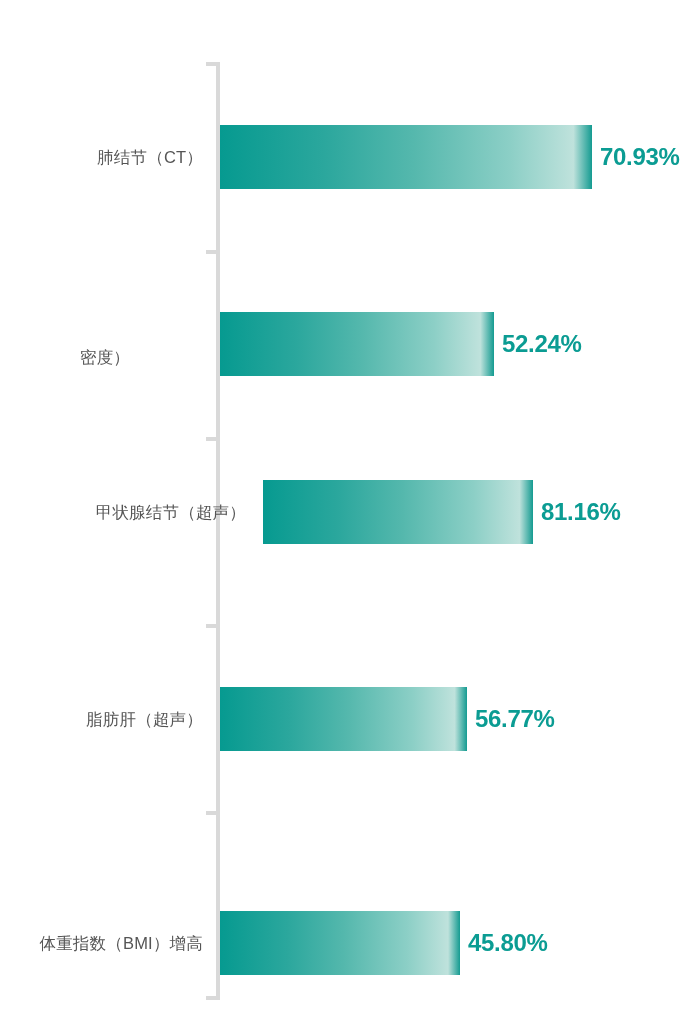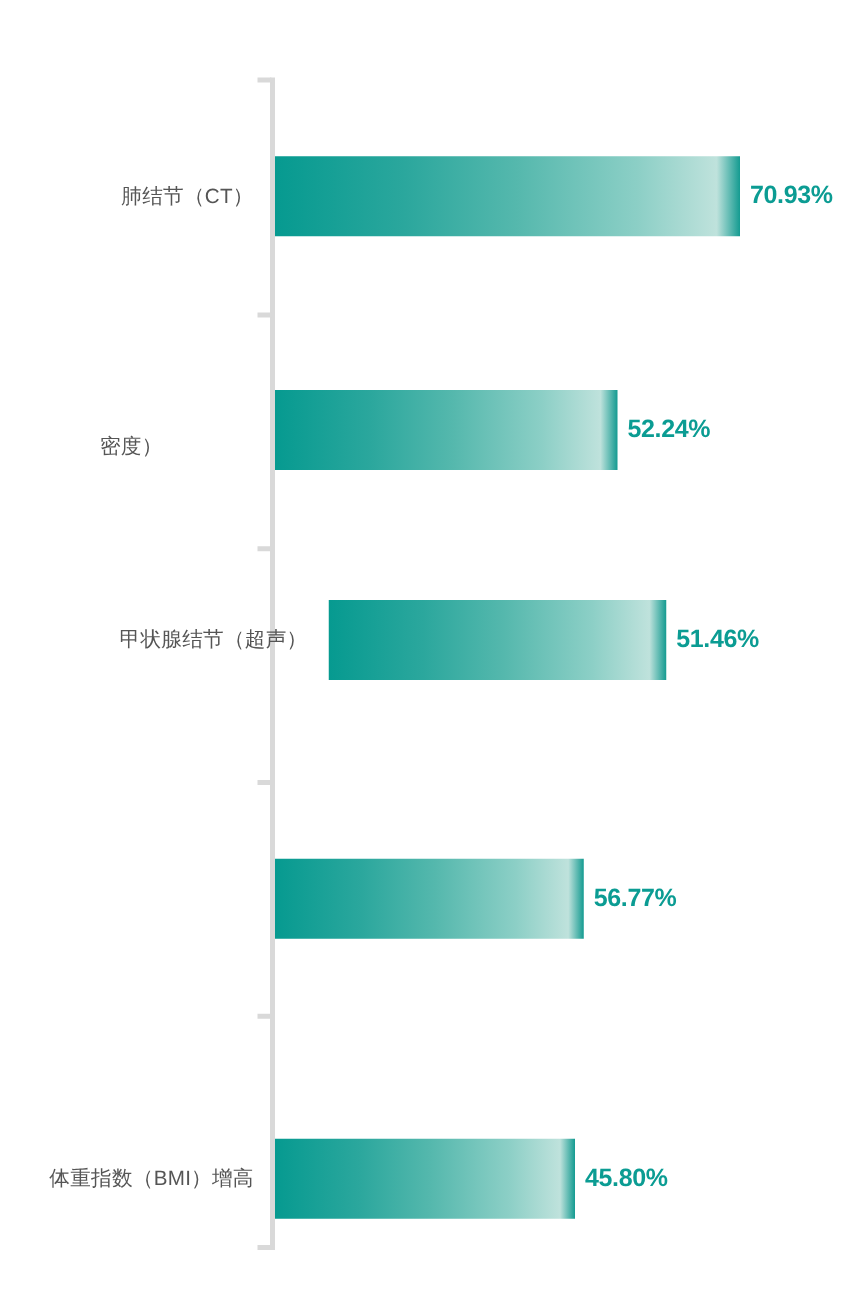--- a/index.html
+++ b/index.html
@@ -79,21 +79,21 @@
       #55b8ad 52%,
       #8ccfc6 78%,
       #bfe2dc 95%,
       #149b91 100%
     );
   }
   .bar-value {
     position: absolute;
     top: 50%;
     transform: translateY(-50%);
-    font-size: 20px;
+    font-size: 24px;
     font-weight: bold;
     color: #0b9c93;
     letter-spacing: -0.3px;
     white-space: nowrap;
   }
 </style>
 </head>
 <body>
 
 <div id="chart-root">
@@ -120,24 +120,25 @@
       <div class="bar-fill"></div>
     </div>
     <div class="bar-value" style="left:502px;">52.24%</div>
   </div>
 
   <div class="bar-row" style="top:480px;margin-left:43px;">
     <div class="cat-label">甲状腺结节（超声）</div>
     <div class="bar-track" style="width:270px;">
       <div class="bar-fill"></div>
     </div>
-    <div class="bar-value" style="left:498px;">51.46%</div>
+    <div class="bar-value" style="left:498px;">81.16%</div>
   </div>
 
   <div class="bar-row" style="top:687px;">
+    <div class="cat-label">脂肪肝（超声）</div>
     <div class="bar-track" style="width: 247px;">
       <div class="bar-fill"></div>
     </div>
     <div class="bar-value" style="left: 475px;">56.77%</div>
   </div>
 
   <div class="bar-row" style="top:911px;">
     <div class="cat-label">体重指数（BMI）增高</div>
     <div class="bar-track" style="width: 240px;">
       <div class="bar-fill"></div>

